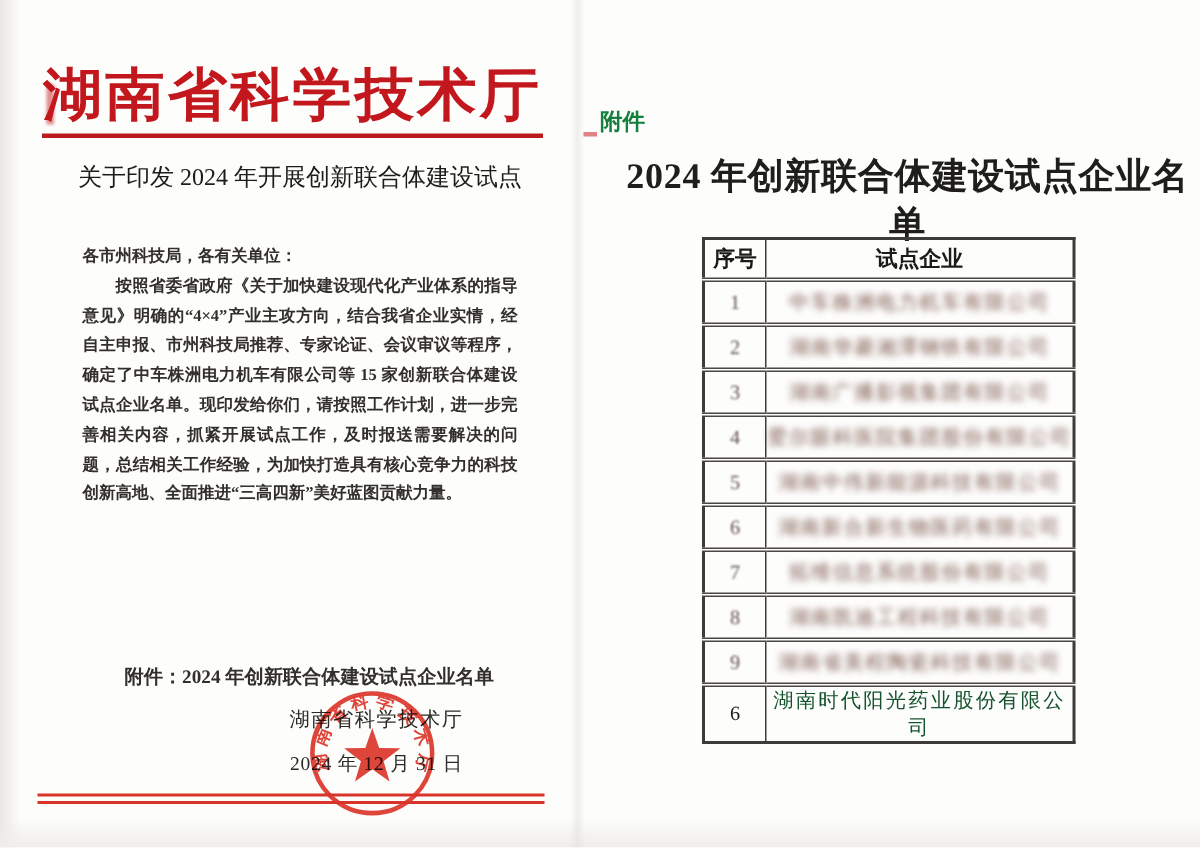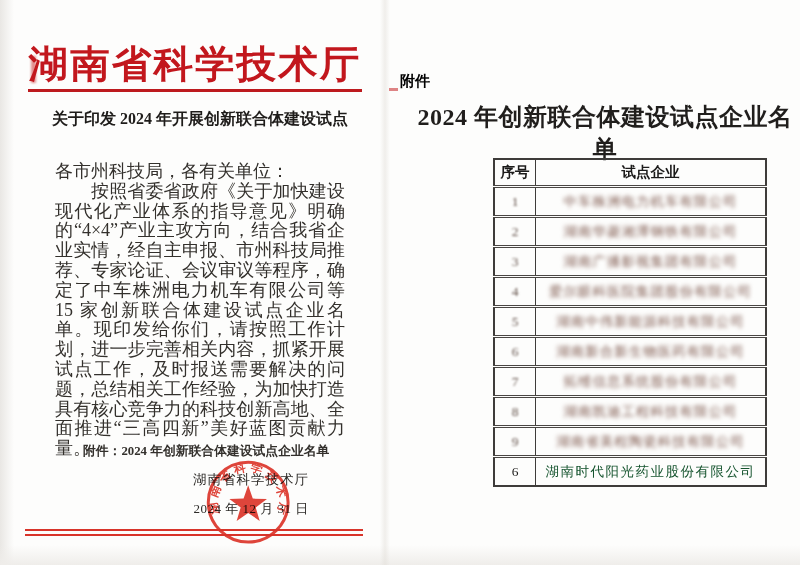--- a/index.html
+++ b/index.html
@@ -20,42 +20,42 @@
   .ghost-mark{position:absolute;left:31px;top:56px;width:5px;height:27px;
     background:rgba(197,32,34,.5);filter:blur(1px);}
   .agency{position:absolute;left:20px;top:40px;width:350px;margin:0;
     text-align:center;font-size:38px;font-weight:bold;color:#c2171d;
     letter-spacing:2px;line-height:48px;transform:scaleX(1.04);}
   .letterhead-rule{position:absolute;left:28px;top:89px;width:334px;height:3px;
     background:#bd1a1e;}
   .ink-dash{position:absolute;left:389px;top:88px;width:9px;height:3px;
     background:rgba(197,32,34,.55);}
   .doc-title{position:absolute;left:30px;top:109px;width:340px;margin:0;
-    text-align:center;font-size:16px;font-weight:bold;color:#1e1c1a;line-height:20px;}
+    text-align:center;font-size:16px;font-weight:normal;color:#1e1c1a;line-height:20px;}
   .body-text{position:absolute;left:55px;top:162px;width:290px;
-    font-size:18px;line-height:19.8px;color:#33302c;text-align:justify;}
+    font-size:11px;line-height:19.8px;color:#33302c;text-align:justify;font-weight:bold;}
   .body-text p{margin:0;}
   .body-text p.indent{text-indent:2em;}
   .attach-note{position:absolute;left:83px;top:443px;width:290px;margin:0;
     font-size:12.8px;color:#33302c;font-weight:bold;}
   .signoff{position:absolute;left:160px;top:471px;width:182px;text-align:center;
     color:#2c2a27;}
   .signer{font-size:13.5px;letter-spacing:1px;}
   .sign-date{margin-top:11px;font-size:13px;letter-spacing:.5px;}
   .seal{position:absolute;left:205px;top:459px;width:92px;height:92px;
     mix-blend-mode:multiply;opacity:.92;}
   .footer-rule{position:absolute;left:25px;top:529px;width:338px;height:7px;
     box-sizing:border-box;border-top:2px solid #d8342a;border-bottom:2px solid #d8342a;}
 
   
   .attach-label{position:absolute;left:400px;top:72px;margin:0;
-    font-size:15px;font-weight:bold;color:#000000;}
+    font-size:15px;font-weight:bold;color:#15803d;}
   .list-title{position:absolute;left:415px;top:101px;width:380px;margin:0;
     text-align:center;font-size:24px;font-weight:bold;color:#201e1c;letter-spacing:.5px;}
-  .enterprise-table{position:absolute;left:493px;top:158px;width:274px;
+  .enterprise-table{position:absolute;left:468px;top:158px;width:249px;
     border-collapse:collapse;table-layout:fixed;color:#1c1b1a;
     border:2px solid #3e3c3a;}
   .enterprise-table th,.enterprise-table td{
     border-left:1px solid #3e3c3a;border-top:3px double #4a4744;
     text-align:center;vertical-align:middle;padding:0;}
   .enterprise-table th{height:25px;font-size:14.5px;font-weight:bold;}
   .enterprise-table td{height:27px;font-size:13.5px;}
   .col-no{width:40px;}
   .enterprise-table thead th{border-top:none;}
   .blur-text{color:#7c564b;filter:blur(2.1px);letter-spacing:1px;}

